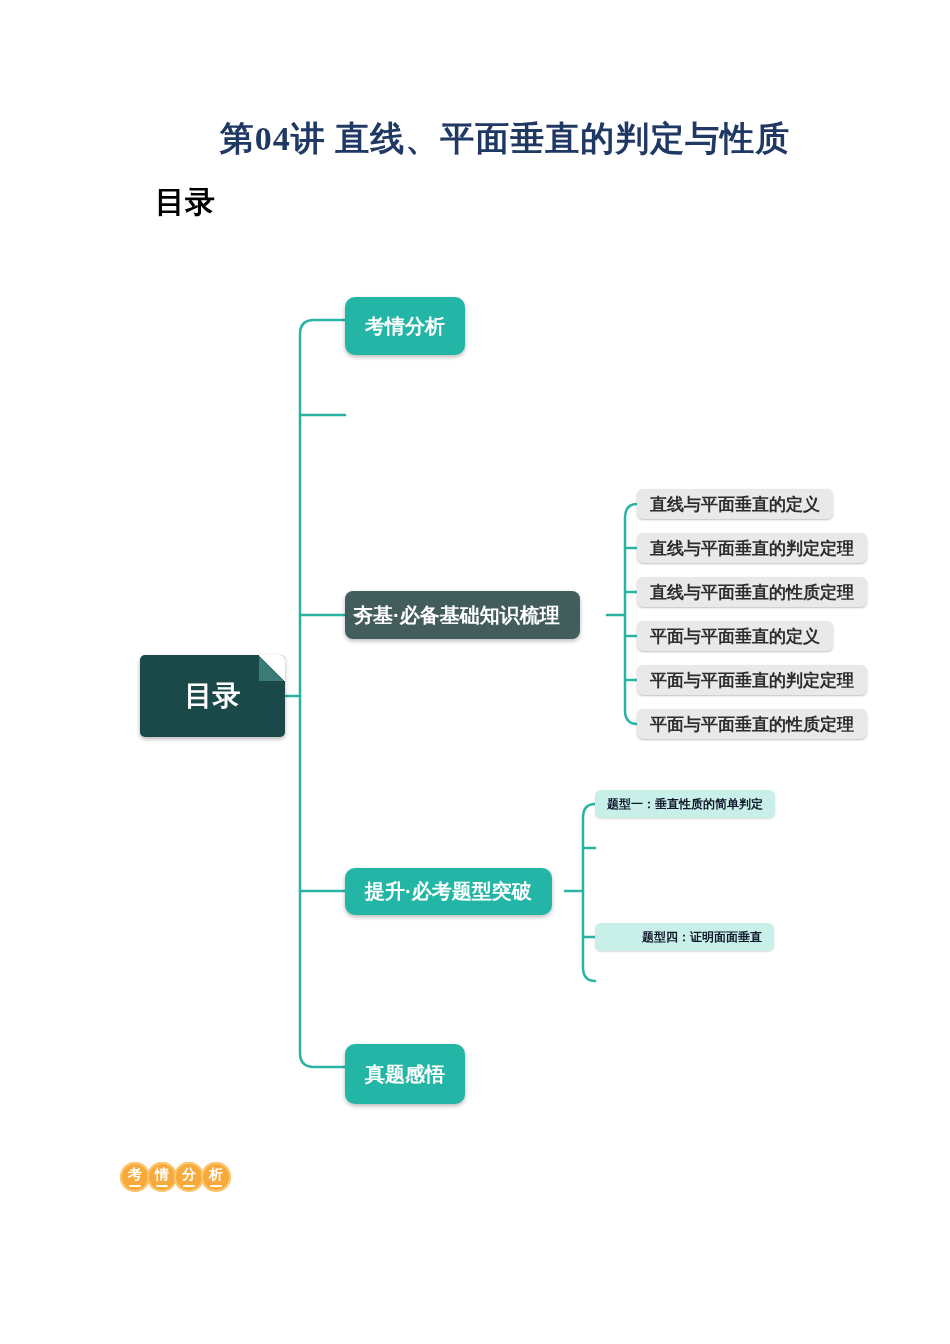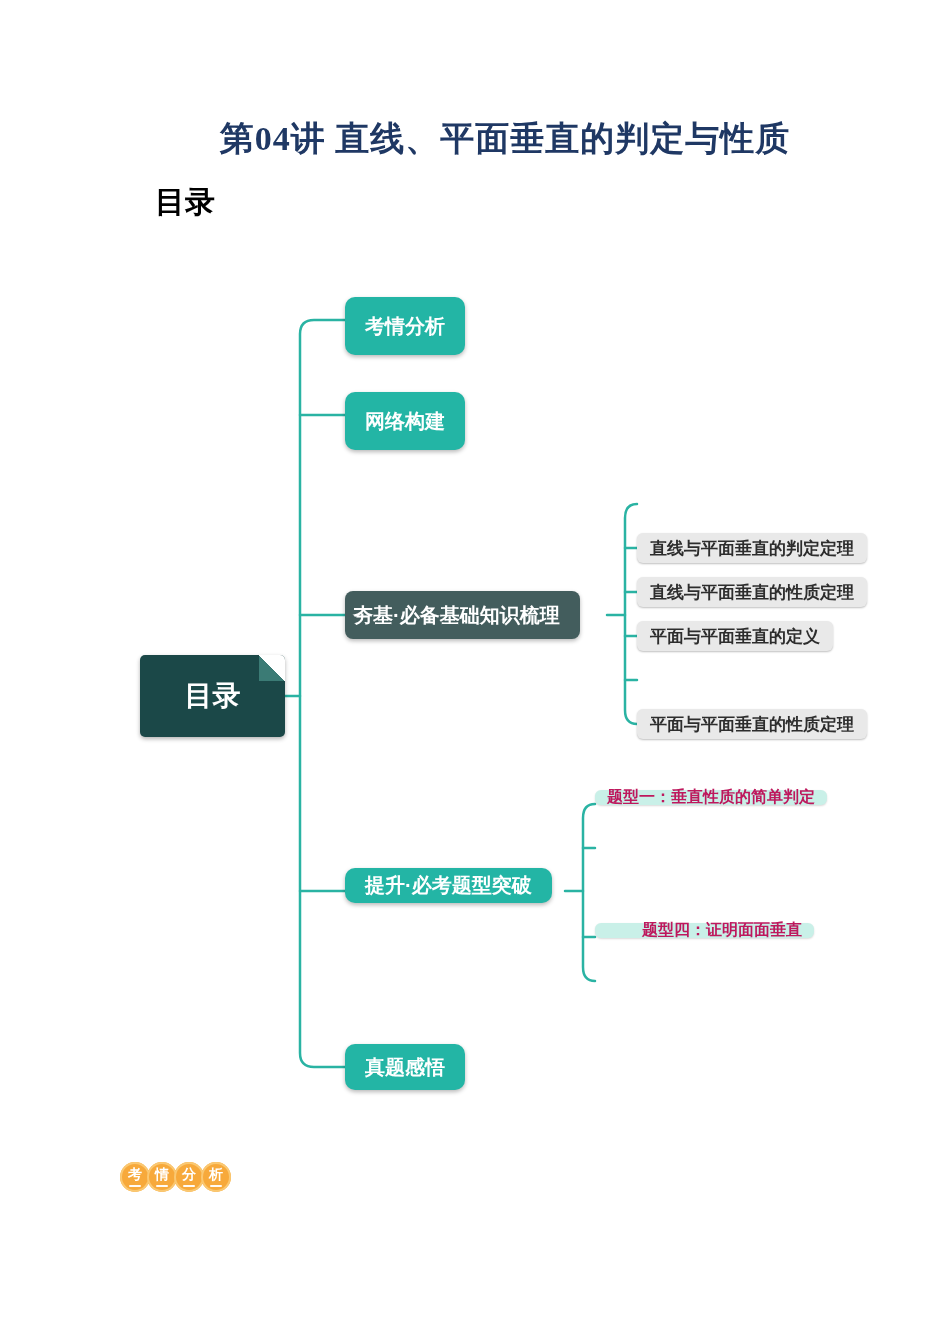--- a/index.html
+++ b/index.html
@@ -45,39 +45,39 @@
     display:flex; align-items:center; justify-content:center;
     padding:0 20px; height:58px; border-radius:10px;
     box-shadow:0 2px 4px rgba(0,0,0,0.28);
     white-space:nowrap;
   }
   .branch.teal { background:#23B5A5; }
   .branch.dark { background:#435D5D; border-radius:8px; }
   .b1 { left:345px; top:297px; }
   .b2 { left:345px; top:392px; }
   .b3 { left:345px; top:591px; height:48px;padding-left:8px; }
-  .b4 { left:345px; top:868px; height:35px; }
-  .b5 { left:345px; top:1044px; height:46px; }
+  .b4 { left:345px; top:868px; height:47px; }
+  .b5 { left:345px; top:1044px; height:60px; }
 
   .gray-child {
     position:absolute; left:637px; height:30px;
     background:#E9E9E9; color:#2d2d2d;
     font-weight:bold; font-size:17px;
     display:flex; align-items:center;
     padding:0 13px; border-radius:6px;
     box-shadow:0 1px 2px rgba(0,0,0,0.25);
     white-space:nowrap;
   }
   .g1 { top:489px; } .g2 { top:533px; } .g3 { top:577px; }
   .g4 { top:621px; } .g5 { top:665px; } .g6 { top:709px; }
 
   .mint-child {
-    position:absolute; left:595px; height:15px;
-    background:#C9F0E8; color:#be185d;
-    font-weight:bold; font-size:16px;
+    position:absolute; left:595px; height:28px;
+    background:#C9F0E8; color:#0f172a;
+    font-weight:bold; font-size:12px;
     display:flex; align-items:center;
     padding:0 12px; border-radius:6px;
     box-shadow:0 1px 2px rgba(0,0,0,0.15);
     white-space:nowrap;
   }
   .t1 { top:790px; } .t2 { top:834px; } .t3 { top:879px; }
   .t4 { top:923px;padding-left:47px; } .t5 { top:967px; }
 
   .footer-badge { position:absolute; left:120px; top:1162px; display:flex; }
   .badge-circle {
@@ -122,28 +122,29 @@
     <path d="M583 848 L595 848"></path>
     <path d="M583 937 L595 937"></path>
   </svg>
 
   <div class="root-box">
     <span>目录</span>
     <span class="root-fold"></span>
   </div>
 
   <div class="branch teal b1">考情分析</div>
-  <div class="branch teal b2">网络构建</div>
   <div class="branch dark b3">夯基·必备基础知识梳理</div>
   <div class="branch teal b4">提升·必考题型突破</div>
   <div class="branch teal b5">真题感悟</div>
 
+  <div class="gray-child g1">直线与平面垂直的定义</div>
   <div class="gray-child g2">直线与平面垂直的判定定理</div>
   <div class="gray-child g3">直线与平面垂直的性质定理</div>
   <div class="gray-child g4">平面与平面垂直的定义</div>
+  <div class="gray-child g5">平面与平面垂直的判定定理</div>
   <div class="gray-child g6">平面与平面垂直的性质定理</div>
 
   <div class="mint-child t1">题型一：垂直性质的简单判定</div>
   <div class="mint-child t4">题型四：证明面面垂直</div>
 
   <div class="footer-badge">
     <span class="badge-circle">考</span>
     <span class="badge-circle">情</span>
     <span class="badge-circle">分</span>
     <span class="badge-circle">析</span>

